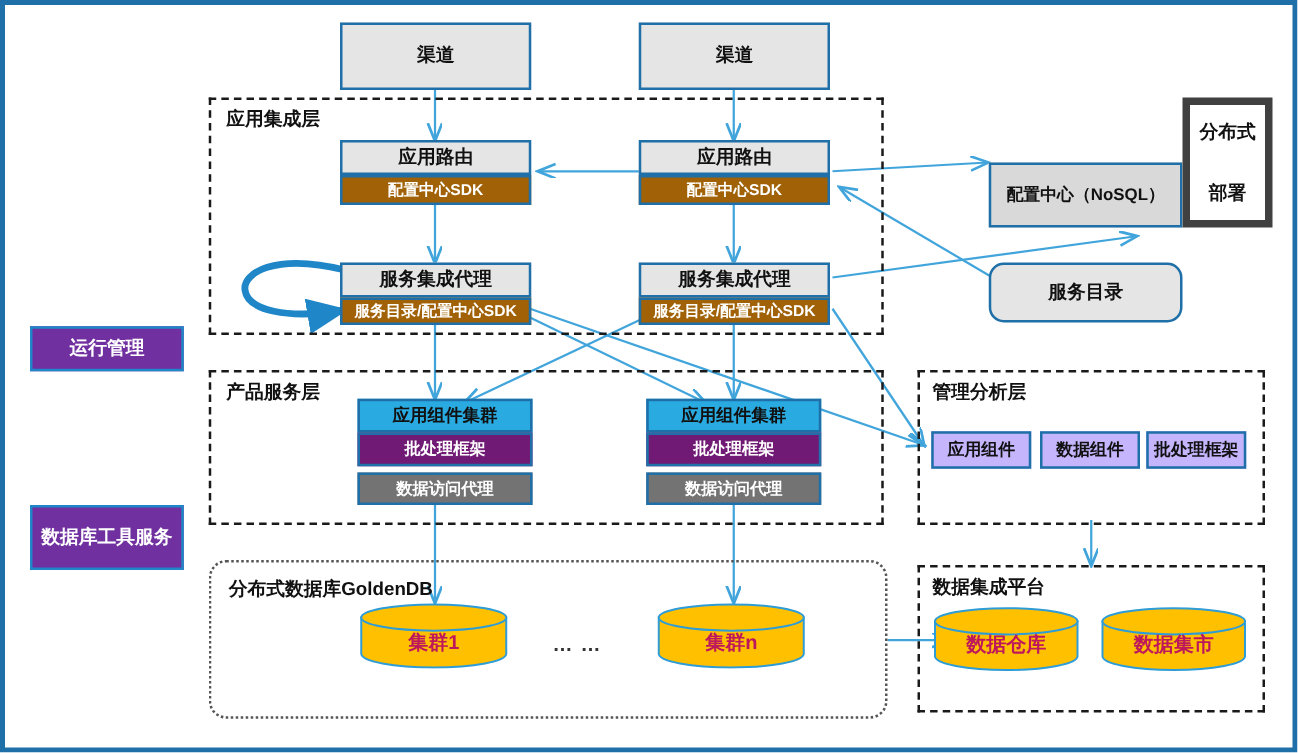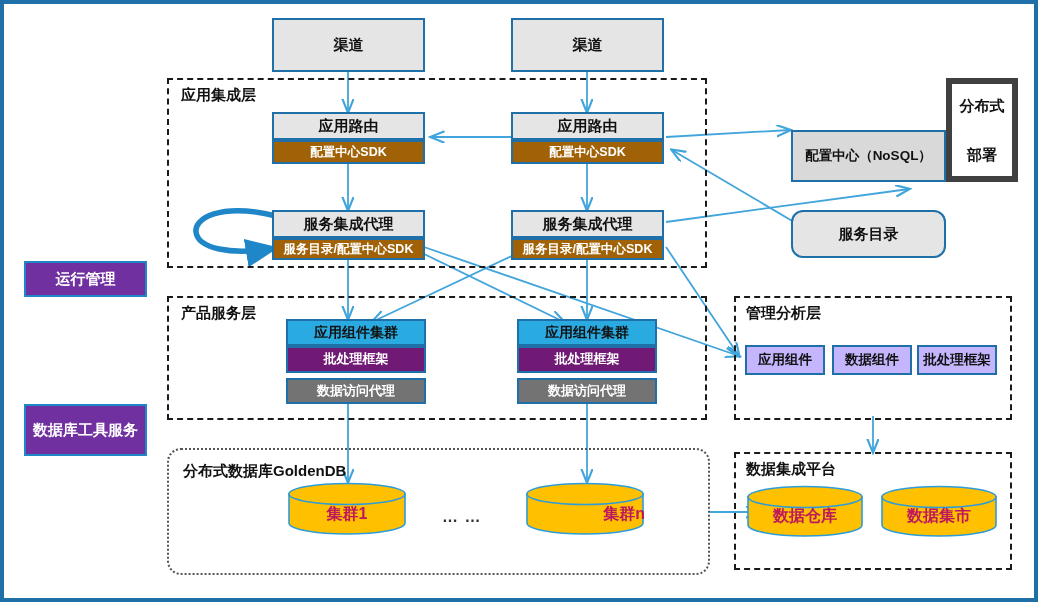--- a/index.html
+++ b/index.html
@@ -196,21 +196,21 @@
     <div class="cyl-label" style="top:22px;">集群1</div>
   </div>
 
   <div class="ellipsis" style="left:438px;top:504px;">… …</div>
 
   <div class="cyl" style="left:521px;top:478px;width:120px;height:53px;">
     <svg width="120" height="53" viewBox="0 0 120 53">
       <path d="M2,12 L2,41 A58,11 0 0 0 118,41 L118,12 Z" fill="#FFC000" stroke="#2E9CD6" stroke-width="1.6"></path>
       <ellipse cx="60" cy="12" rx="58" ry="10.5" fill="#FFC000" stroke="#2E9CD6" stroke-width="1.6"></ellipse>
     </svg>
-    <div class="cyl-label" style="top:22px;text-align:right;">集群n</div>
+    <div class="cyl-label" style="top:22px;">集群n</div>
   </div>
 
   <div class="dashed" style="left:730px;top:448px;width:278px;height:118px;"></div>
   <div class="group-label" style="left:742px;top:456px;">数据集成平台</div>
 
   <div class="cyl" style="left:742px;top:481px;width:118px;height:52px;">
     <svg width="118" height="52" viewBox="0 0 118 52">
       <path d="M2,12 L2,40 A57,11 0 0 0 116,40 L116,12 Z" fill="#FFC000" stroke="#2E9CD6" stroke-width="1.6"></path>
       <ellipse cx="59" cy="12" rx="57" ry="10.5" fill="#FFC000" stroke="#2E9CD6" stroke-width="1.6"></ellipse>
     </svg>

